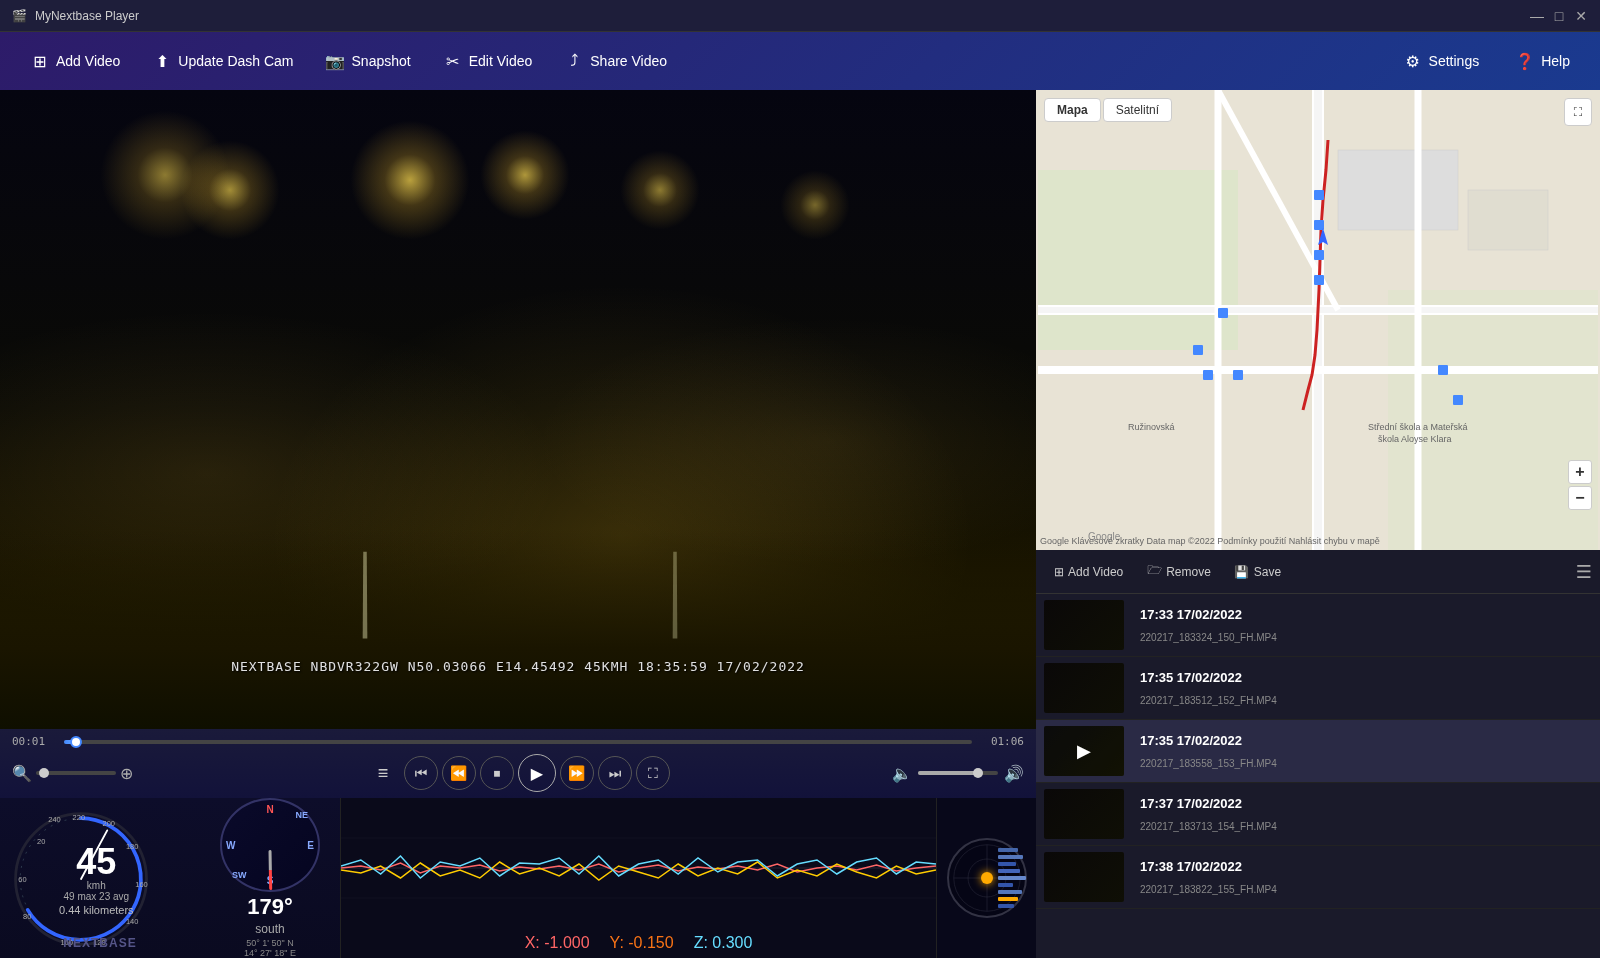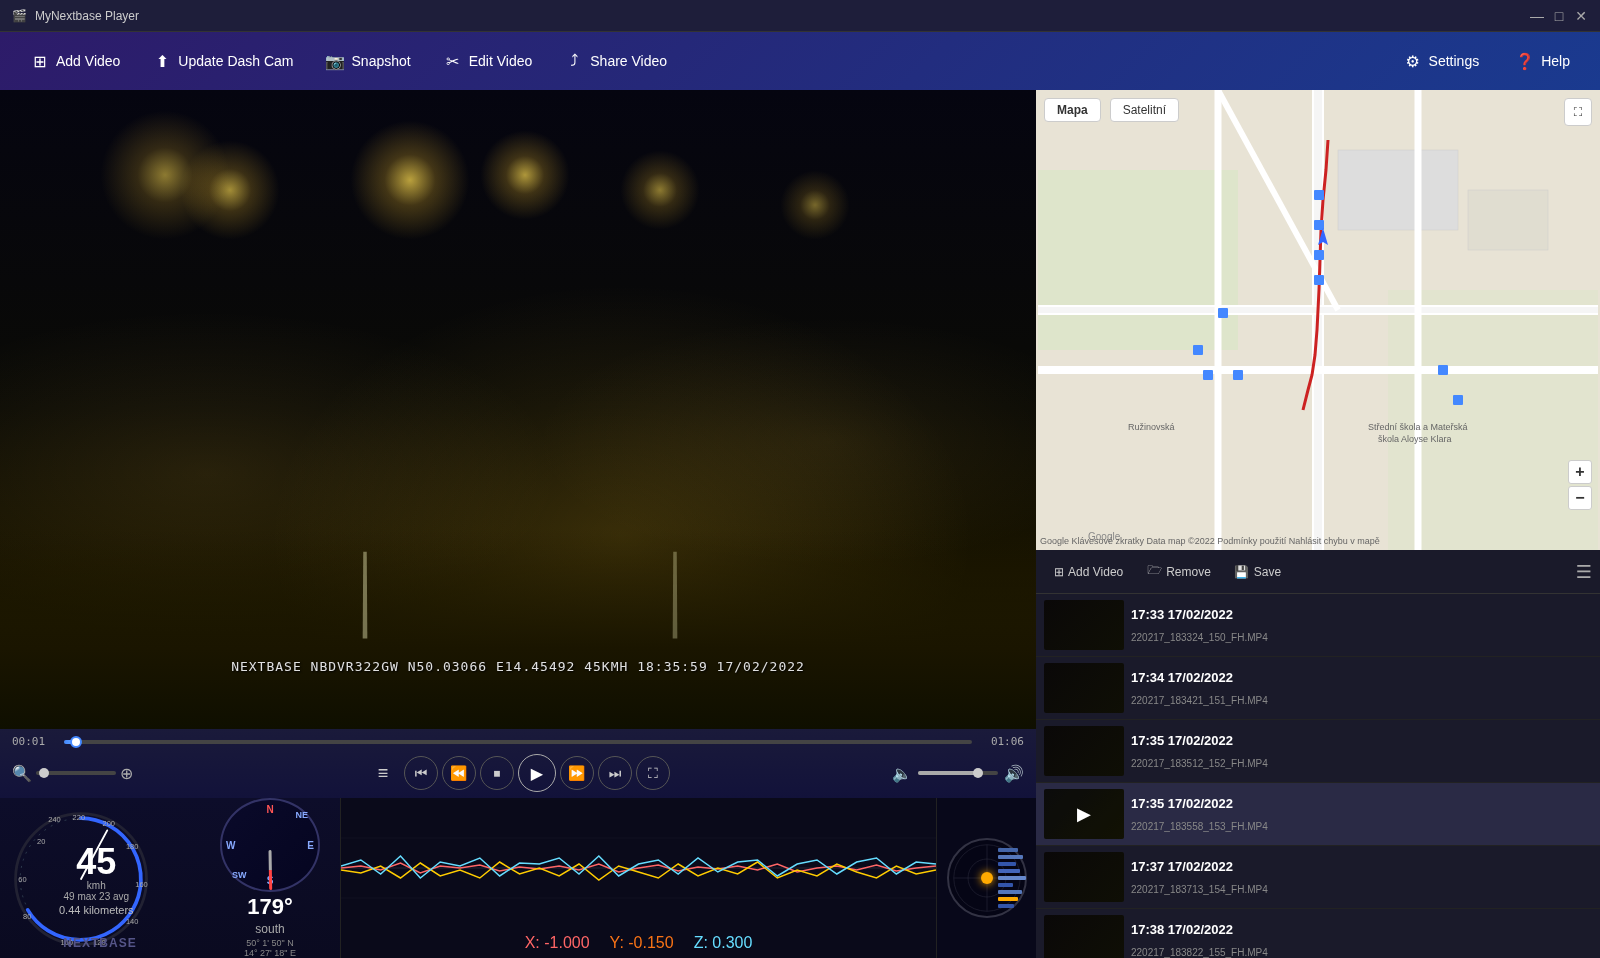--- a/index.html
+++ b/index.html
@@ -508,21 +508,21 @@
       height: 100%;
       background: #e8e3d5;
       position: relative;
     }
     
     #map-tabs {
       position: absolute;
       top: 8px;
       left: 8px;
       display: flex;
-      gap: 9px;
+      gap: 2px;
       z-index: 10;
     }
     .map-tab {
       padding: 4px 12px;
       background: #fff;
       border: 1px solid #ccc;
       border-radius: 4px;
       font-size: 12px;
       color: #333;
       cursor: pointer;
@@ -615,21 +615,21 @@
       cursor: pointer;
     }
 
     
     .video-item {
       display: flex;
       align-items: center;
       padding: 6px 8px;
       border-bottom: 1px solid #222;
       cursor: pointer;
-      gap: 7px;
+      gap: 16px;
     }
     .video-item.active { background: #2a2a45; }
     .video-thumb {
       width: 80px;
       height: 50px;
       background: #111;
       flex-shrink: 0;
       border-radius: 2px;
       position: relative;
       overflow: hidden;
@@ -974,66 +974,55 @@
       <div class="video-filename">220217_183324_150_FH.MP4</div>
     </div>
   </div>
           <div class="video-item">
     <div class="video-thumb">
       <div class="video-thumb-dark" style="background: linear-gradient(135deg, #0a0808 0%, #0f0f05 100%);">
       </div>
 
     </div>
     <div class="video-info">
-      <div class="video-time">17:34  17/02/2022</div>
-      <div class="video-filename">220217_183421_151_FH.MP4</div>
+      <div class="video-time">17:35  17/02/2022</div>
+      <div class="video-filename">220217_183512_152_FH.MP4</div>
+    </div>
+  </div>
+          <div class="video-item active">
+    <div class="video-thumb">
+      <div class="video-thumb-dark" style="background: linear-gradient(135deg, #111 0%, #1a1a05 100%);">
+      </div>
+      <div class="video-play-overlay">
+                <span style="color:#fff;font-size:18px;">▶</span>
+              </div>
+    </div>
+    <div class="video-info">
+      <div class="video-time">17:35  17/02/2022</div>
+      <div class="video-filename">220217_183558_153_FH.MP4</div>
     </div>
   </div>
           <div class="video-item">
     <div class="video-thumb">
       <div class="video-thumb-dark" style="background: linear-gradient(135deg, #0a0808 0%, #0f0f05 100%);">
       </div>
 
     </div>
     <div class="video-info">
-      <div class="video-time">17:35  17/02/2022</div>
-      <div class="video-filename">220217_183512_152_FH.MP4</div>
-    </div>
-  </div>
-          <div class="video-item active">
-    <div class="video-thumb">
-      <div class="video-thumb-dark" style="background: linear-gradient(135deg, #111 0%, #1a1a05 100%);">
-      </div>
-      <div class="video-play-overlay">
-                <span style="color:#fff;font-size:18px;">▶</span>
-              </div>
-    </div>
-    <div class="video-info">
-      <div class="video-time">17:35  17/02/2022</div>
-      <div class="video-filename">220217_183558_153_FH.MP4</div>
+      <div class="video-time">17:37  17/02/2022</div>
+      <div class="video-filename">220217_183713_154_FH.MP4</div>
     </div>
   </div>
           <div class="video-item">
     <div class="video-thumb">
       <div class="video-thumb-dark" style="background: linear-gradient(135deg, #0a0808 0%, #0f0f05 100%);">
       </div>
 
     </div>
     <div class="video-info">
-      <div class="video-time">17:37  17/02/2022</div>
-      <div class="video-filename">220217_183713_154_FH.MP4</div>
-    </div>
-  </div>
-          <div class="video-item">
-    <div class="video-thumb">
-      <div class="video-thumb-dark" style="background: linear-gradient(135deg, #0a0808 0%, #0f0f05 100%);">
-      </div>
-
-    </div>
-    <div class="video-info">
       <div class="video-time">17:38  17/02/2022</div>
       <div class="video-filename">220217_183822_155_FH.MP4</div>
     </div>
   </div>
         </div>
     </div>
 
   </div>
 </div>
 

